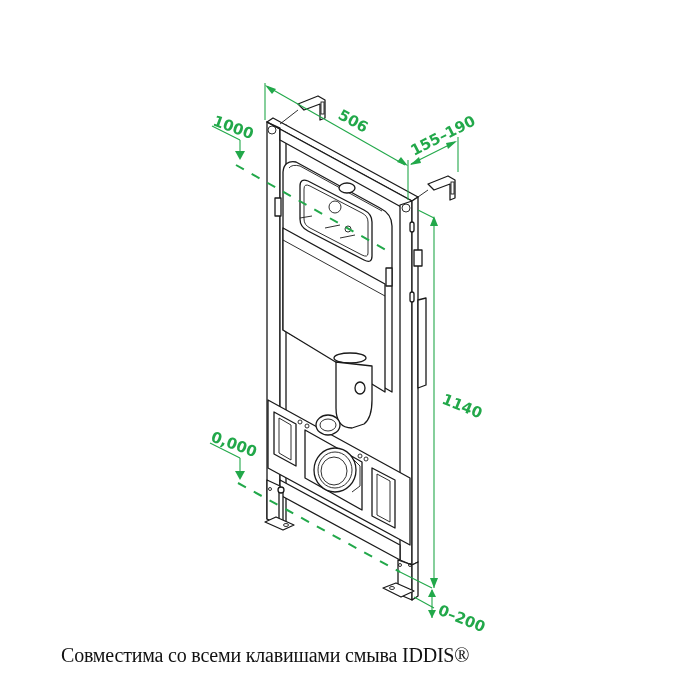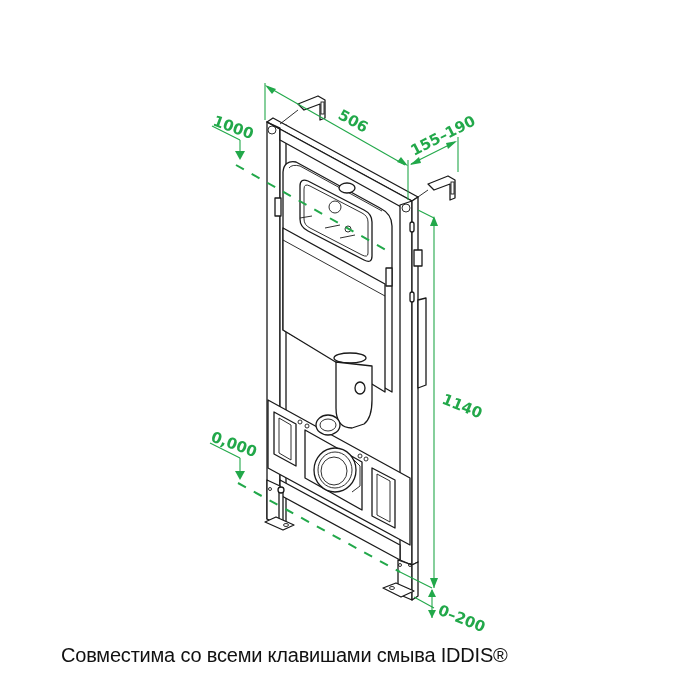--- a/index.html
+++ b/index.html
@@ -1,20 +1,20 @@
 <!DOCTYPE html>
 <html><head>
   <meta charset="utf-8">
   <style>
     html, body { margin: 0; padding: 0; background: #ffffff; }
     body { width: 700px; height: 700px; position: relative; overflow: hidden; font-family: "DejaVu Sans", sans-serif; }
     #drawing { position: absolute; left: 0; top: 0; width: 700px; height: 640px; }
     .caption {
       position: absolute; left: 61px; top: 644px;
-      font-family: Liberation Sans, sans-serif; font-size: 20px; color: #111111;
+      font-family: Liberation Serif, serif; font-size: 20px; color: #111111;
       letter-spacing: -0.2px; white-space: nowrap;
     }
     .dim-label { font-family: "DejaVu Sans", sans-serif; font-weight: bold; font-size: 15px; }
     .part { fill: #ffffff; stroke: #1a1a1a; stroke-width: 1.3; stroke-linejoin: round; }
     .thin { fill: none; stroke: #1a1a1a; stroke-width: 0.9; }
     .dim { stroke-width: 1.1; fill: none; }
     .dash { stroke-width: 2; fill: none; stroke-dasharray: 9 9; }
   </style>
 </head>
 <body>

